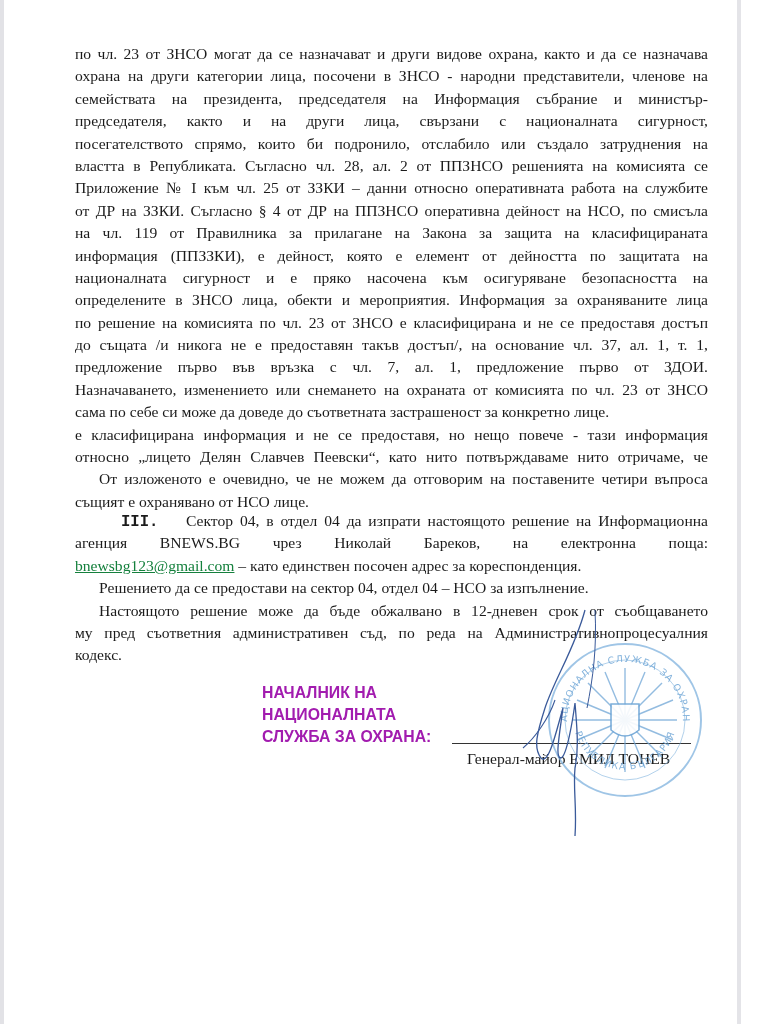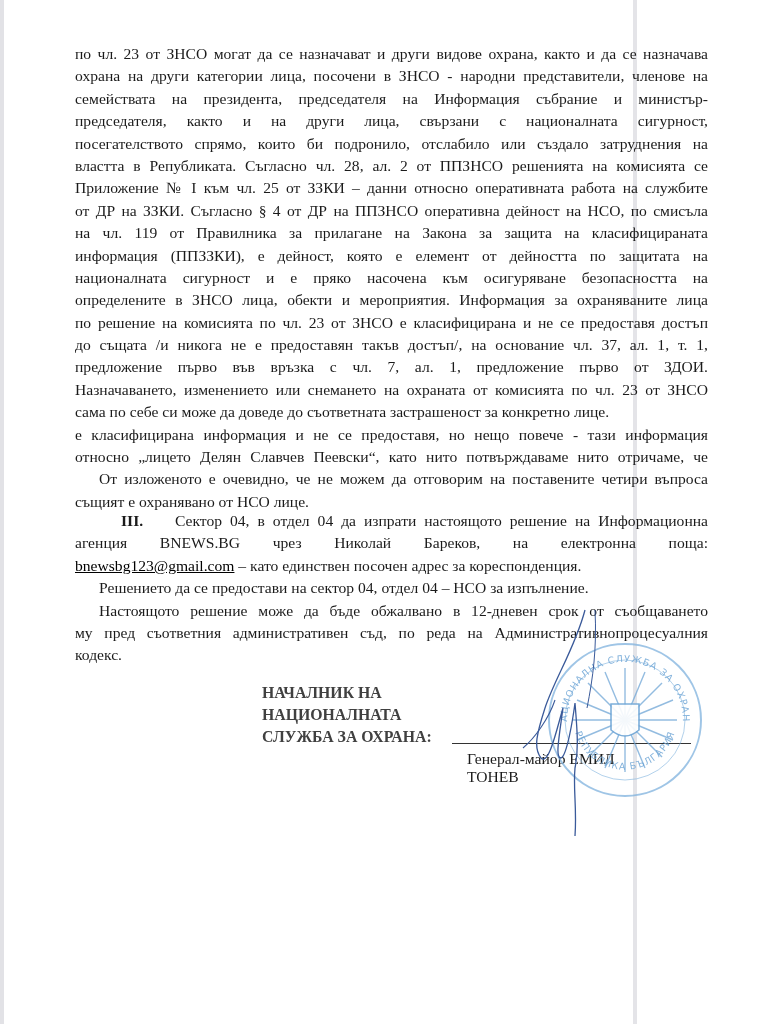--- a/index.html
+++ b/index.html
@@ -1,31 +1,31 @@
 <!DOCTYPE html>
 <html><head>
 <meta charset="utf-8">
 <style>
   html, body { margin:0; padding:0; }
   body { width:773px; height:1024px; background:#ffffff; position:relative; overflow:hidden; }
   .edge-left { position:absolute; left:0; top:0; width:4px; height:1024px; background:#e2e2e6; }
   .edge-right { position:absolute; right:0; top:0; width:4px; height:1024px; background:#e4e4e8; }
-  .page { position:absolute; left:0; top:0; width:637px; height:1024px; }
+  .page { position:absolute; left:0; top:0; width:741px; height:1024px; }
   .body-text { position:absolute; left:75px; top:43px; width:633px;
     font-family:"Liberation Serif","DejaVu Serif",serif; font-size:15.6px; line-height:22.4px; color:#1b1b1b; }
   .line { display:block; text-align:justify; text-align-last:justify; white-space:nowrap; height:22.4px; }
   .line.last { text-align-last:left; }
   .line.indent { padding-left:24px; }
   .line.indent2 { padding-left:46px; }
-  .roman { font-weight:bold; }
-  .email { color:#000000; text-decoration:underline; }
+  .roman { font-weight:bold;font-family:Liberation Mono, monospace; }
+  .email { color:#15803d; text-decoration:underline; }
   .sec3 { position:absolute; left:75px; top:510px; width:633px;
     font-family:"Liberation Serif","DejaVu Serif",serif; font-size:15.6px; line-height:21.8px; color:#1b1b1b; }
   .sig-block { position:absolute; left:262px; top:682px;
-    font-family:Liberation Serif, serif; font-weight:bold; font-size:15.8px; line-height:22px; color:#404040; }
+    font-family:Liberation Sans, sans-serif; font-weight:bold; font-size:15.8px; line-height:22px; color:#a21caf; }
   .sig-line { position:absolute; left:452px; top:743px; width:239px; height:1px; background:#333; }
   .signer { position:absolute; left:467px; top:750px;
     font-family:"Liberation Serif","DejaVu Serif",serif; font-size:15.6px; color:#1b1b1b; }
   .stamp { position:absolute; left:545px; top:640px; width:160px; height:160px; }
   .signature { position:absolute; left:515px; top:608px; width:90px; height:230px; }
 </style>
 </head>
 <body>
 
 <div class="page">

